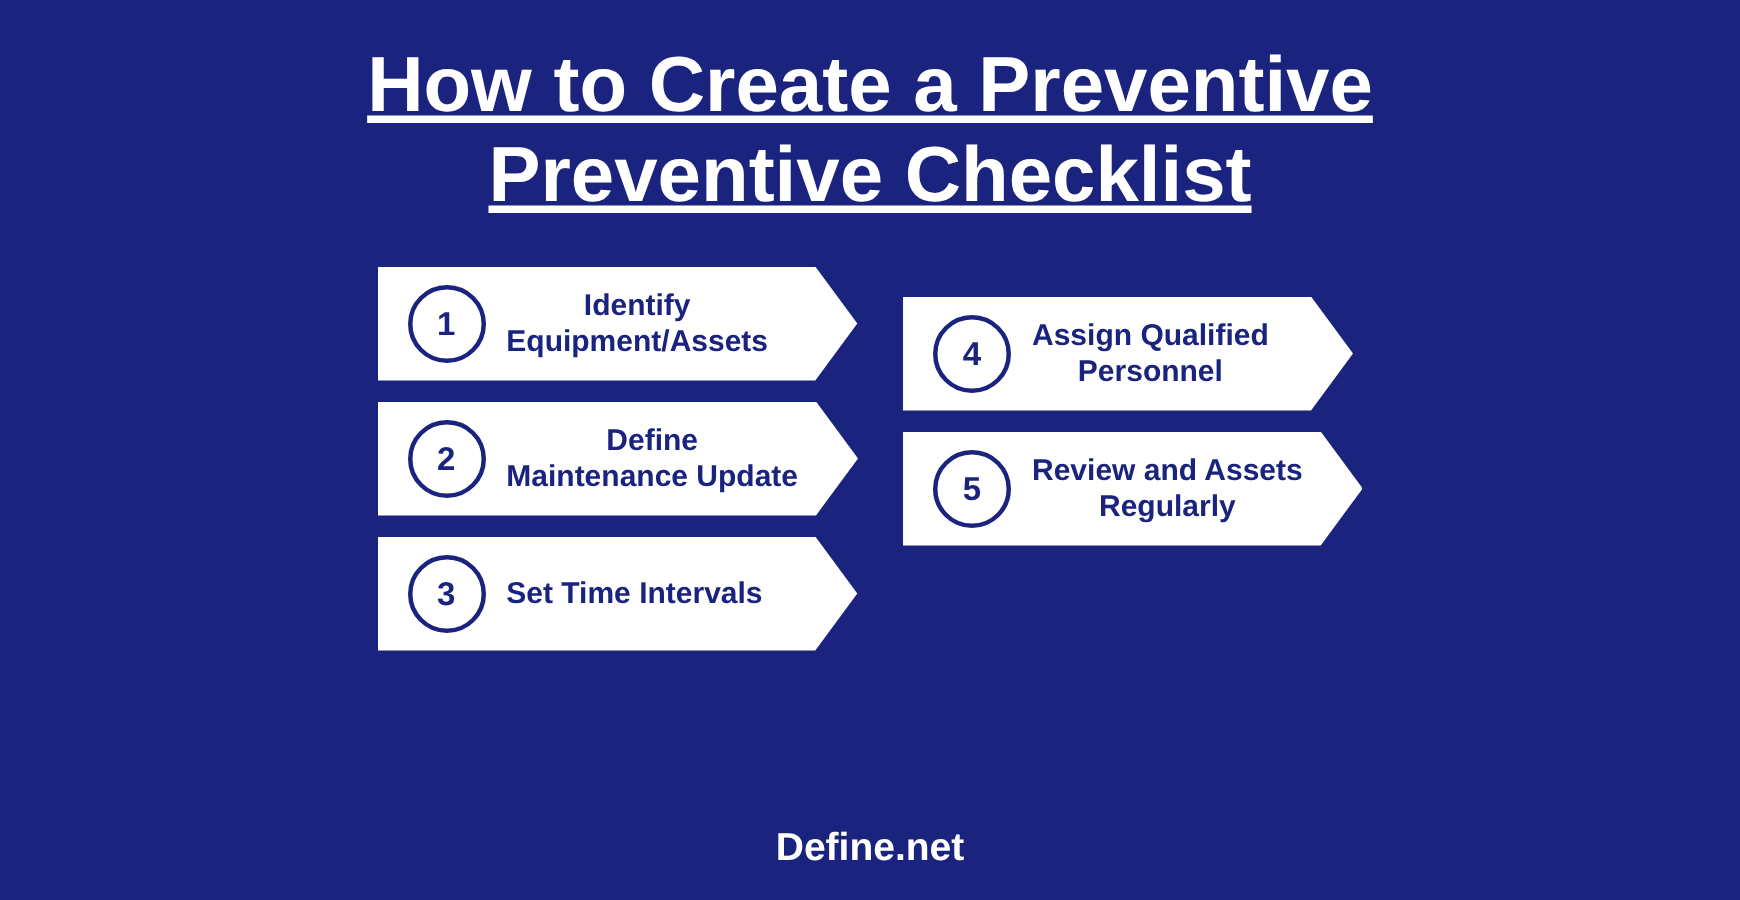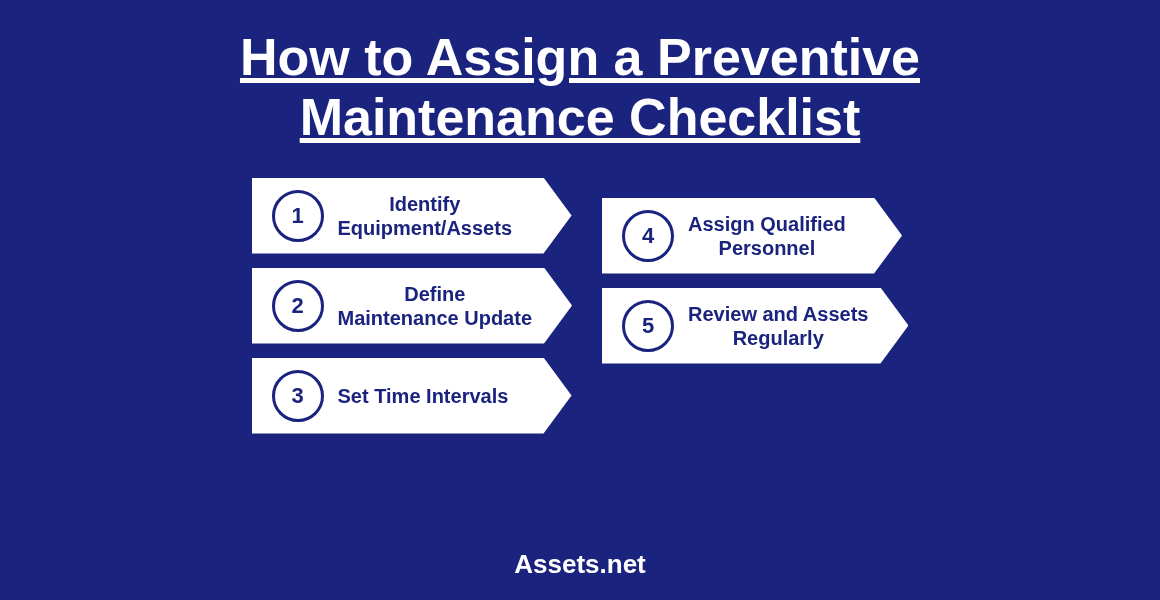--- a/index.html
+++ b/index.html
@@ -96,22 +96,22 @@
       color: white;
       font-size: 26px;
       font-weight: 800;
     }
   </style>
 </head>
 <body>
 
 <div class="title-section">
   <div class="title-text">
-    <span>How to Assign a Preventive</span><br>
-    <span>Maintenance Checklist</span>
+    <span>How to Create a Preventive</span><br>
+    <span>Preventive Checklist</span>
   </div>
 </div>
 
 <div class="steps-container">
   <div class="column" id="left-col">
       <div class="step-item">
         <div class="arrow-shape">
           <div class="circle-badge">1</div>
           <div class="step-label" style="white-space: pre-line;">Identify
 Equipment/Assets</div>
@@ -142,13 +142,13 @@
       <div class="step-item">
         <div class="arrow-shape right-col">
           <div class="circle-badge">5</div>
           <div class="step-label" style="white-space: pre-line;">Review and Assets
 Regularly</div>
         </div>
       </div>
     </div>
 </div>
 
-<div class="footer">Assets.net</div>
+<div class="footer">Define.net</div>
 
 </body></html>

